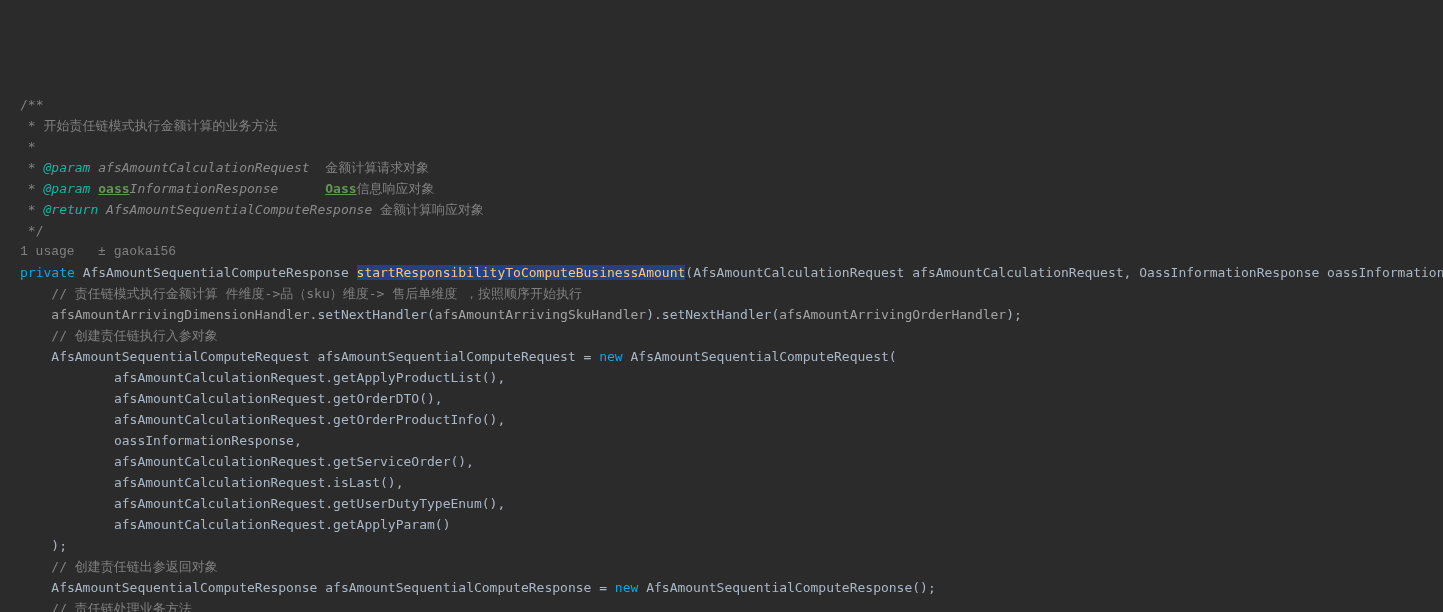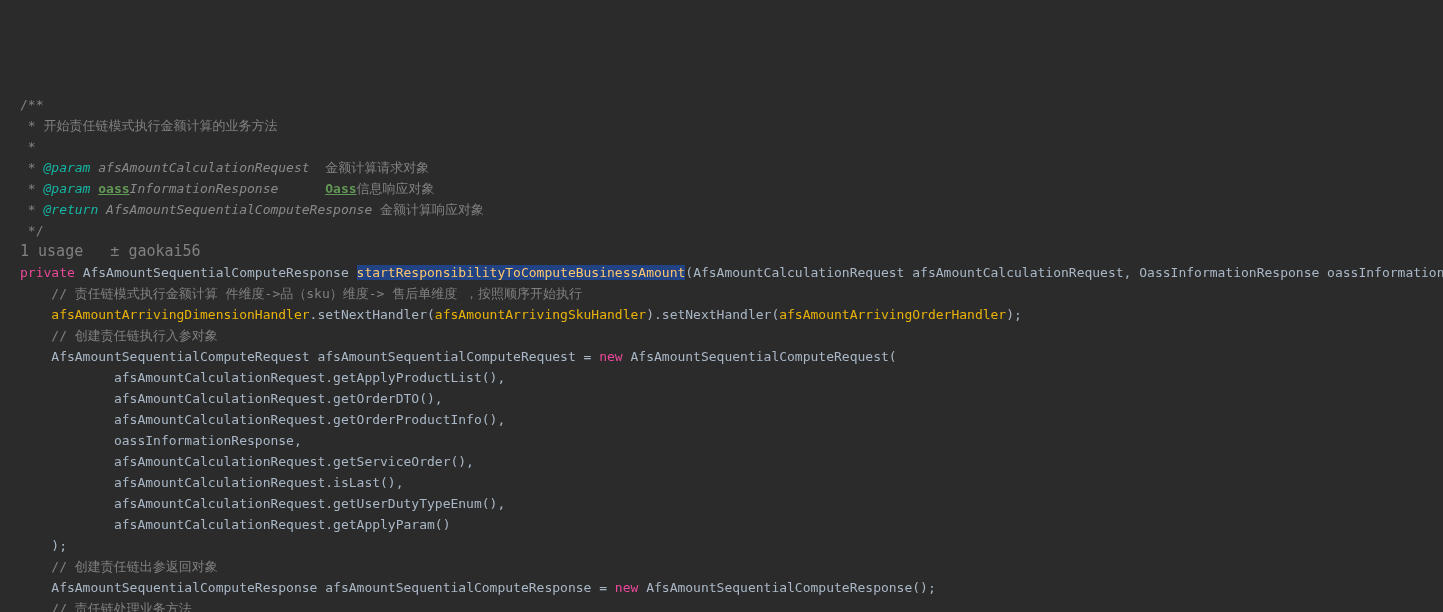--- a/index.html
+++ b/index.html
@@ -14,26 +14,26 @@
       font-size: 13px;
       line-height: 21px;
       padding: 10px 20px;
       white-space: pre;
       overflow-x: auto;
     }
     .comment { color: #808080; }
     .comment-doc { color: #14b8a6; font-style: italic; }
     .comment-tag { color: #629755; font-weight: bold; text-decoration: underline; }
     .comment-param { color: #8a8a8a; font-style: italic; }
-    .keyword { color: #ec4899; }
+    .keyword { color: #0ea5e9; }
     .type { color: #a9b7c6; }
-    .field { color: #eab308; margin-top: 47px; }
+    .field { color: #a3a3a3; margin-top: 47px; }
     .method-highlight { color: #ffc66d; background: #214283; text-align: center; }
     .punct { color: #a9b7c6; }
-    .meta { color: #808080; font-size: 15px; font-style: normal; }
+    .meta { color: #808080; font-size: 13px; font-style: normal; font-family: Liberation Mono, monospace; }
     .meta-icon { color: #808080; }
     .line { display: block; }
   </style>
 </head>
 <body>
 
 
 
 <div><span class="line"><span class="comment">/**</span></span><span class="line"><span class="comment"> * 开始责任链模式执行金额计算的业务方法</span></span><span class="line"><span class="comment"> *</span></span><span class="line"><span class="comment"> *</span><span class="comment-doc"> @param</span><span class="comment"> </span><span class="comment-param">afsAmountCalculationRequest</span><span class="comment">  金额计算请求对象</span></span><span class="line"><span class="comment"> *</span><span class="comment-doc"> @param</span><span class="comment"> </span><span class="comment-tag">oass</span><span class="comment-param">InformationResponse</span><span class="comment">      </span><span class="comment-tag">Oass</span><span class="comment">信息响应对象</span></span><span class="line"><span class="comment"> *</span><span class="comment-doc"> @return</span><span class="comment-param"> AfsAmountSequentialComputeResponse</span><span class="comment"> 金额计算响应对象</span></span><span class="line"><span class="comment"> */</span></span><span class="line meta"><span>1 usage</span>   <span class="meta-icon">±</span> <span>gaokai56</span></span><span class="line"><span class="keyword">private</span> <span class="type">AfsAmountSequentialComputeResponse</span> <span class="method-highlight">startResponsibilityToComputeBusinessAmount</span><span class="punct">(</span><span class="type">AfsAmountCalculationRequest</span> <span>afsAmountCalculationRequest</span><span class="punct">, </span><span class="type">OassInformationResponse</span> <span>oassInformationResponse</span></span><span class="line">    <span class="comment">// 责任链模式执行金额计算 件维度-&gt;品（sku）维度-&gt; 售后单维度 ，按照顺序开始执行</span></span><span class="line">    <span class="field">afsAmountArrivingDimensionHandler</span><span>.setNextHandler(</span><span class="field">afsAmountArrivingSkuHandler</span><span>).setNextHandler(</span><span class="field">afsAmountArrivingOrderHandler</span><span>);</span></span><span class="line">    <span class="comment">// 创建责任链执行入参对象</span></span><span class="line">    <span class="type">AfsAmountSequentialComputeRequest</span> <span>afsAmountSequentialComputeRequest</span><span> = </span><span class="keyword">new</span><span> AfsAmountSequentialComputeRequest(</span></span><span class="line">            <span>afsAmountCalculationRequest.getApplyProductList(),</span></span><span class="line">            <span>afsAmountCalculationRequest.getOrderDTO(),</span></span><span class="line">            <span>afsAmountCalculationRequest.getOrderProductInfo(),</span></span><span class="line">            <span>oassInformationResponse,</span></span><span class="line">            <span>afsAmountCalculationRequest.getServiceOrder(),</span></span><span class="line">            <span>afsAmountCalculationRequest.isLast(),</span></span><span class="line">            <span>afsAmountCalculationRequest.getUserDutyTypeEnum(),</span></span><span class="line">            <span>afsAmountCalculationRequest.getApplyParam()</span></span><span class="line">    <span>);</span></span><span class="line">    <span class="comment">// 创建责任链出参返回对象</span></span><span class="line">    <span class="type">AfsAmountSequentialComputeResponse</span> <span>afsAmountSequentialComputeResponse</span><span> = </span><span class="keyword">new</span><span> AfsAmountSequentialComputeResponse();</span></span><span class="line">    <span class="comment">// 责任链处理业务方法</span></span></div>
 

